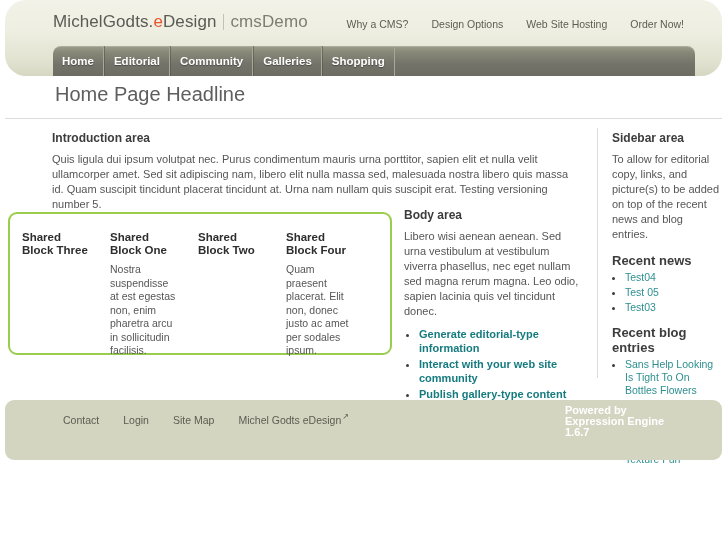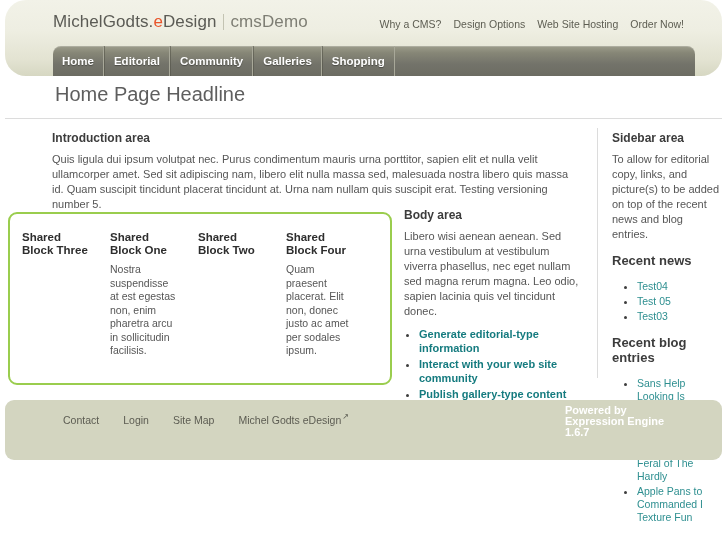--- a/index.html
+++ b/index.html
@@ -51,21 +51,21 @@
   #top-links {
     position: absolute;
     right: 38px;
     top: 18px;
     white-space: nowrap;
   }
   #top-links a {
     color: #5d5d52;
     text-decoration: none;
     font-size: 10.5px;
-    margin-left: 9px;
+    margin-left: 20px;
   }
 
   
   #nav {
     position: absolute;
     left: 48px;
     top: 46px;
     width: 642px;
     height: 30px;
     border-radius: 8px 8px 0 0;
@@ -131,21 +131,21 @@
     top: 131px;
     width: 523px;
   }
 
   
   #shared-box {
     position: absolute;
     left: 8px;
     top: 212px;
     width: 384px;
-    height: 173px;
+    height: 143px;
     border: 2px solid #9acd4e;
     border-radius: 9px;
     box-sizing: border-box;
     display: flex;
     padding: 10px 0 0 0;
   }
   .block {
     width: 88px;
     padding: 7px 6px 0 12px;
     box-sizing: border-box;
@@ -203,21 +203,21 @@
     top: 131px;
     width: 108px;
   }
   #sidebar .sub-head {
     font-size: 13px;
     font-weight: bold;
     color: #3c3c3c;
     margin: 11px 0 3px 0;
   }
   #sidebar ul {
-    margin: 12px;
+    margin: 0;
     padding-left: 13px;
     list-style: disc;
   }
   #sidebar li { color: #3d3d3d; margin-bottom: 2px; }
   #sidebar li a {
     color: #2e8f90;
     font-size: 10.5px;
     line-height: 13px;
     text-decoration: none;
   }

